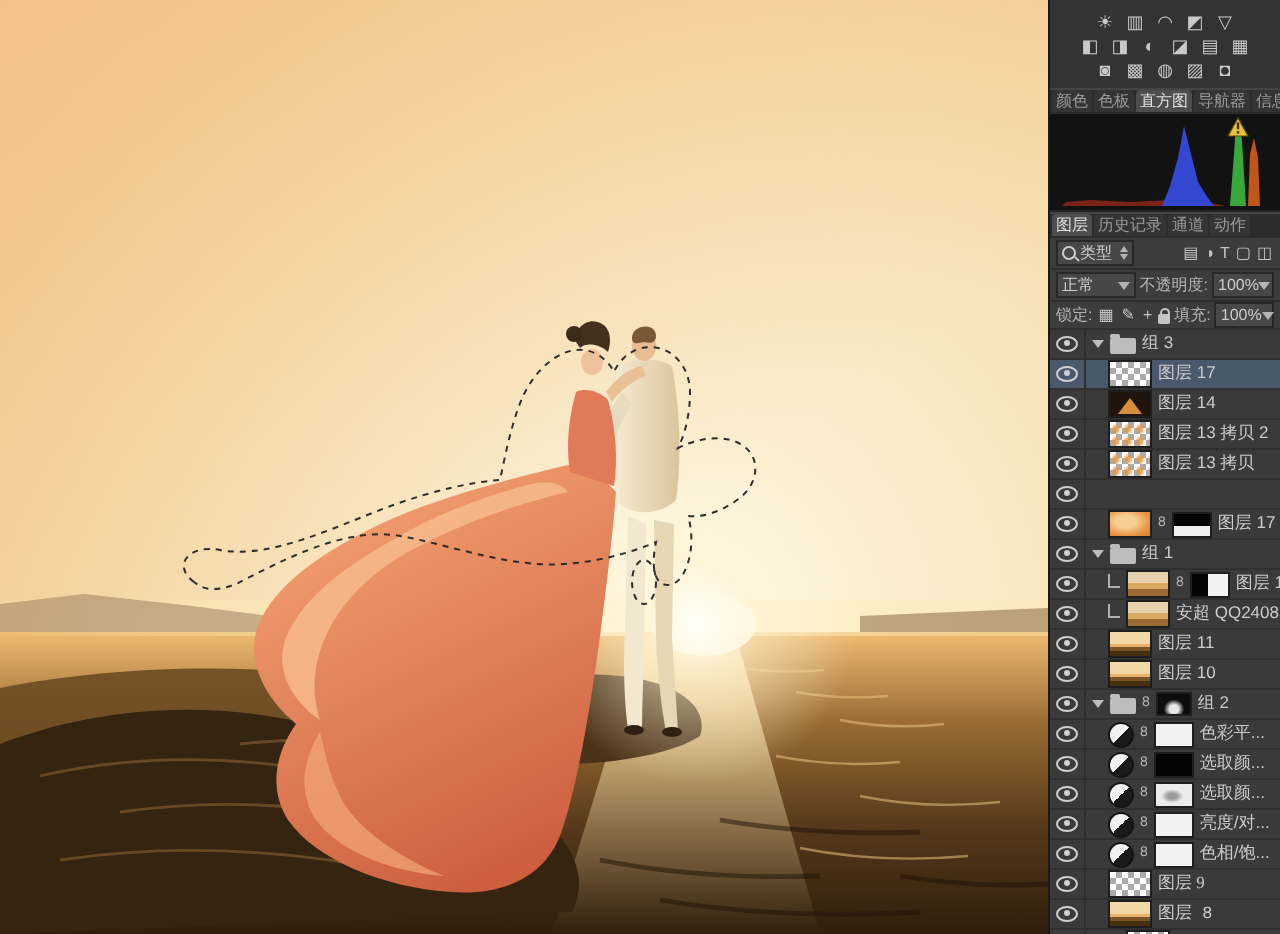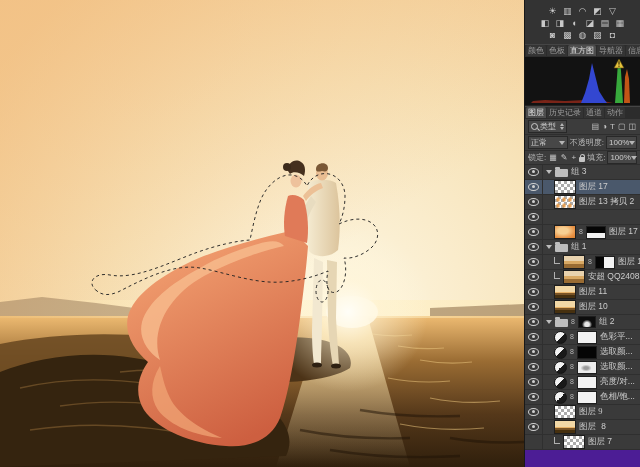--- a/index.html
+++ b/index.html
@@ -318,23 +318,43 @@
           </div>
           <div class="lbody" style="padding-left: 11px;">
             <span class="thumb t-checker"></span>
             <span class="lname">图层 17</span>
           </div>
         </div>
         <div class="lrow">
           <div class="eyec">
             <span class="eye"></span>
           </div>
+          <div class="lbody" style="padding-left: 11px;">
+            <span class="thumb t-mtn">
+              <i></i>
+            </span>
+            <span class="lname">图层 14</span>
+          </div>
+        </div>
+        <div class="lrow">
+          <div class="eyec">
+            <span class="eye"></span>
+          </div>
           <div class="lbody" style="padding-left: 11px; text-align: center;">
             <span class="thumb t-checker t-warm"></span>
             <span class="lname">图层 13 拷贝 2</span>
+          </div>
+        </div>
+        <div class="lrow">
+          <div class="eyec">
+            <span class="eye"></span>
+          </div>
+          <div class="lbody" style="padding-left: 11px;">
+            <span class="thumb t-checker t-warm"></span>
+            <span class="lname">图层 13 拷贝</span>
           </div>
         </div>
         <div class="lrow">
           <div class="eyec">
             <span class="eye"></span>
           </div>
         </div>
         <div class="lrow">
           <div class="eyec">
             <span class="eye"></span>

